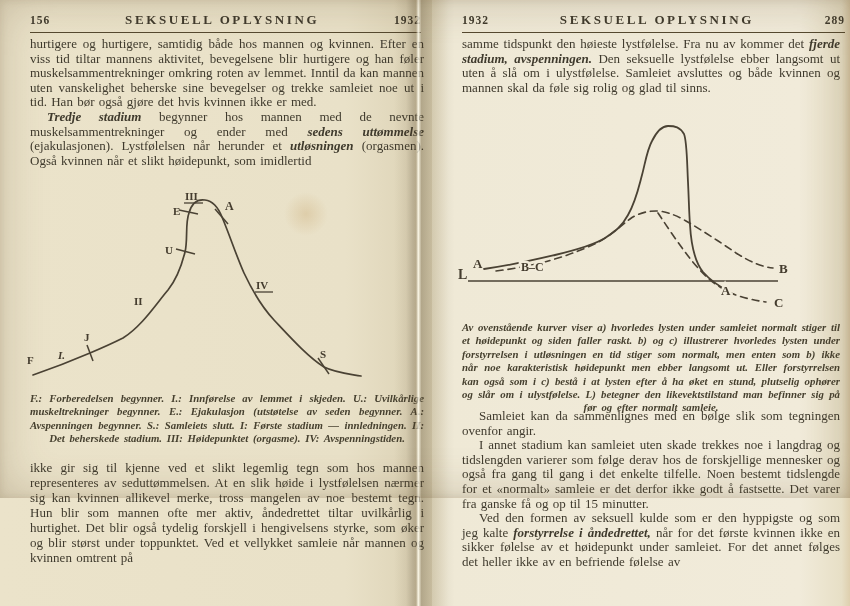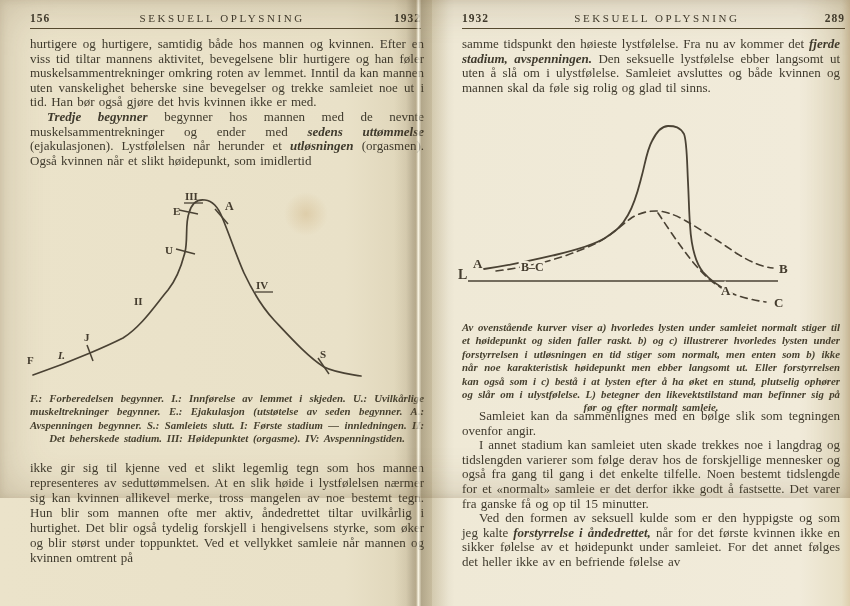--- a/index.html
+++ b/index.html
@@ -22,21 +22,21 @@
       rgba(70,55,28,0.28) 36%,
       rgba(70,55,28,0.10) 50%,
       rgba(70,55,28,0) 80%);}
   .vignette{position:absolute;inset:0;pointer-events:none;
     box-shadow:inset 0 0 48px rgba(96,74,40,0.26), inset 0 0 8px rgba(96,74,40,0.15);}
   .hdr{position:absolute;top:12px;display:flex;justify-content:space-between;align-items:baseline;
     border-bottom:1.4px solid #55492f;padding-bottom:4px;}
   .hdr-l{left:30px;width:391px;}
   .hdr-r{left:30px;width:383px;}
   .hdr .num{font-size:11.5px;font-weight:700;letter-spacing:1px;}
-  .hdr .ttl{font-size:11px;font-weight:400;letter-spacing:2.6px;}
+  .hdr .ttl{font-size:13px;font-weight:700;letter-spacing:2.6px;}
   .col{position:absolute;}
   .bt{margin:0;font-size:13px;line-height:14.6px;text-align:justify;word-spacing:1px;}
   .bt2{line-height:15px;}
   .ind{text-indent:17px;}
   .it{font-style:italic;font-weight:600;}
   .cap{margin:0;font-style:italic;font-weight:600;font-size:10.8px;line-height:13.4px;
     text-align:justify;text-align-last:center;color:#46402f;word-spacing:2px;}
   .fig{position:absolute;}
   svg text{font-family:"Liberation Serif","DejaVu Serif",serif;font-weight:600;fill:#443c2e;}
 </style>
@@ -48,21 +48,21 @@
   <div class="page page-left">
 
     <div class="hdr hdr-l">
       <span class="num">156</span>
       <span class="ttl">SEKSUELL OPLYSNING</span>
       <span class="num">1932</span>
     </div>
 
     <div class="col" style="top:37px;left:30px;width:394px;">
       <p class="bt">hurtigere og hurtigere, samtidig både hos mannen og kvinnen. Efter en viss tid tiltar mannens aktivitet, bevegelsene blir hurtigere og han føler muskelsammentrekninger omkring roten av lemmet. Inntil da kan mannen uten vanskelighet beherske sine bevegelser og trekke samleiet noe ut i tid. Han bør også gjøre det hvis kvinnen ikke er med.</p>
-      <p class="bt ind"><span class="it">Tredje begynner</span><span> begynner hos mannen med de nevnte muskelsammentrekninger og ender med </span><span class="it">sedens uttømmelse</span><span> (ejakulasjonen). Lystfølelsen når herunder et </span><span class="it">utløsningen</span><span> (orgasmen). Også kvinnen når et slikt høidepunkt, som imidlertid</span></p>
+      <p class="bt ind"><span class="it">Tredje stadium</span><span> begynner hos mannen med de nevnte muskelsammentrekninger og ender med </span><span class="it">sedens uttømmelse</span><span> (ejakulasjonen). Lystfølelsen når herunder et </span><span class="it">utløsningen</span><span> (orgasmen). Også kvinnen når et slikt høidepunkt, som imidlertid</span></p>
     </div>
 
     <div class="fig" style="top:192px;left:14px;">
       <svg width="370" height="200" viewBox="0 0 370 200">
         <path d="M19,183 C45,174 62,167 76,161 C95,153 101,150 109,146 C128,134 142,112 154,98 C162,88 168,72 171,60 C174,48 171,31 175,21 C178,10 184,7 191,8 C199,9 204,15 208,25 C216,44 222,63 230,81 C238,98 248,115 260,128 C276,145 294,165 310,175 C322,181 336,182 347,184" fill="none" stroke="#4a4234" stroke-width="1.7" stroke-linecap="round"></path>
         <path d="M73,153 L79,169" stroke="#4a4234" stroke-width="1.5" fill="none"></path>
         <path d="M162,57 L181,62" stroke="#4a4234" stroke-width="1.5" fill="none"></path>
         <path d="M165,18 L184,22" stroke="#4a4234" stroke-width="1.5" fill="none"></path>
         <path d="M201,17 L214,32" stroke="#4a4234" stroke-width="1.5" fill="none"></path>
         <path d="M304,166 L315,182" stroke="#4a4234" stroke-width="1.5" fill="none"></path>

